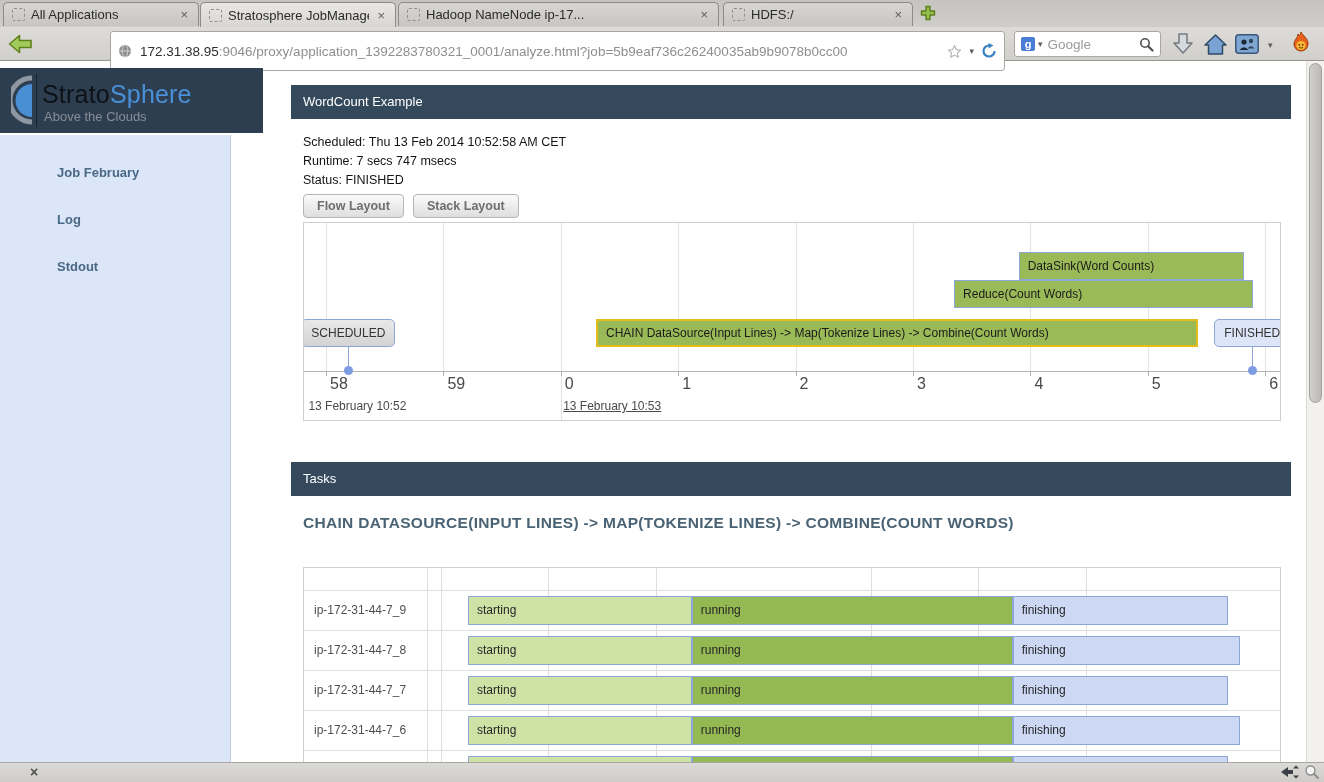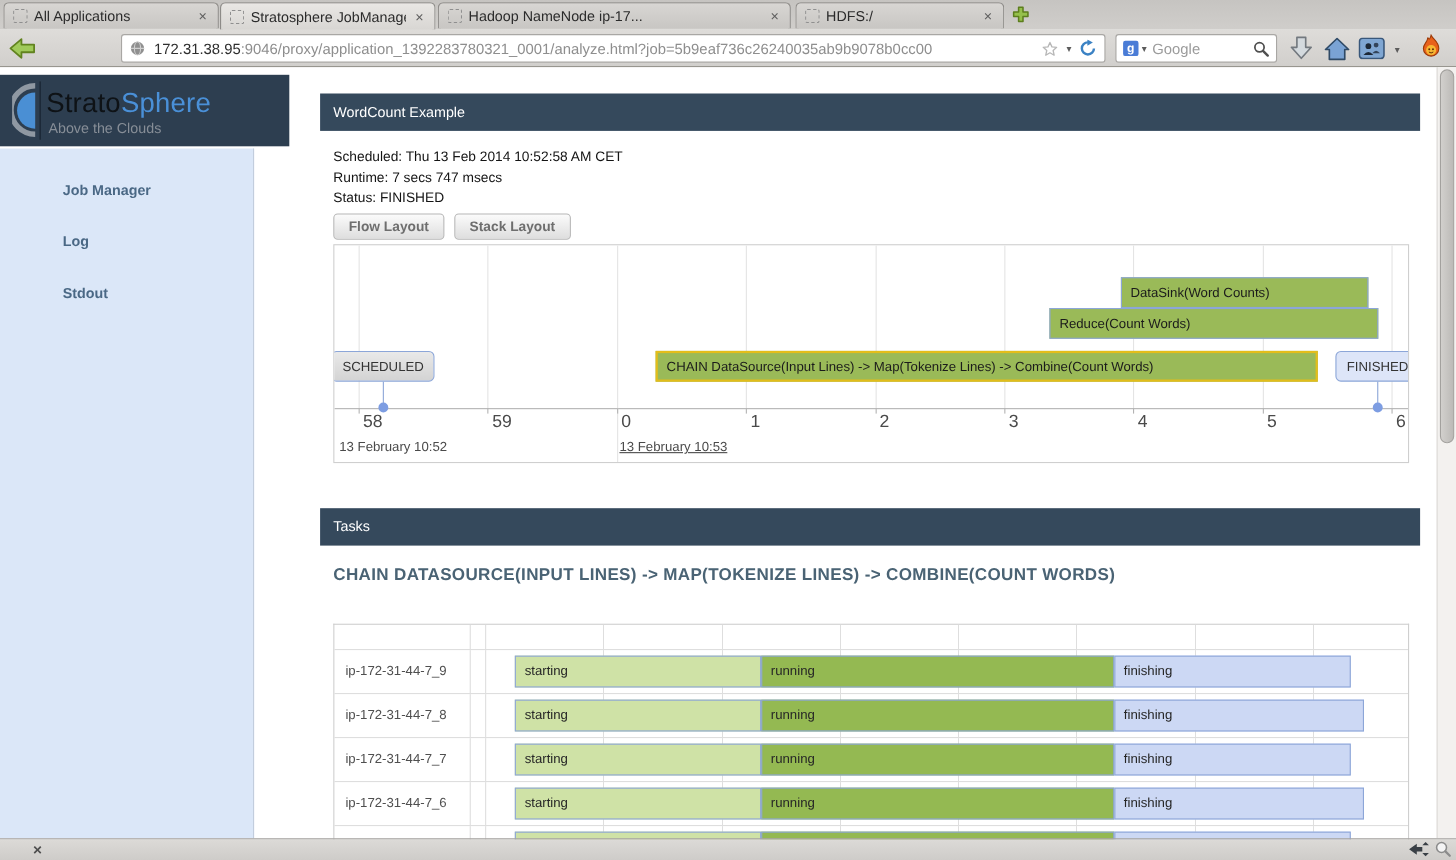--- a/index.html
+++ b/index.html
@@ -14,21 +14,21 @@
        background:linear-gradient(#d8d6d3,#c8c6c3);display:flex;align-items:center;padding:0 8px;}
   .tab.active{background:linear-gradient(#e9e7e4,#d8d6d3);z-index:2;height:25px;}
   .fav{width:11px;height:11px;border:1px dashed #8f8f8f;border-radius:2px;flex:0 0 auto;}
   .tab-label{font-size:13px;color:#2b2b2b;white-space:nowrap;overflow:hidden;flex:1;margin:0 6px;}
   .tab-close{font-size:13px;color:#5e5e5e;padding:0 2px;flex:0 0 auto;}
   .newtab{position:absolute;left:919px;top:4px;width:20px;height:20px;}
 
   .navbar{position:absolute;top:27px;left:0;width:100%;height:34px;box-sizing:border-box;
           background:linear-gradient(#dedcd9,#d1cfcc);border-bottom:1px solid #98968f;}
   .backbtn{position:absolute;left:7px;top:4px;width:26px;height:26px;}
-  .urlbar{position:absolute;left:110px;top:4px;width:895px;height:26px;box-sizing:border-box;
+  .urlbar{position:absolute;left:110px;top:4px;width:895px;height:40px;box-sizing:border-box;
           background:#fff;border:1px solid #a9a7a4;border-radius:3px;display:flex;align-items:center;}
   .url-globe{margin-left:7px;flex:0 0 auto;display:flex;}
   .url-text{font-size:13.5px;margin-left:8px;flex:1;white-space:nowrap;overflow:hidden;}
   .url-host{color:#2e2e2e;}
   .url-rest{color:#8e8e8e;}
   .urlbar .tailicon{flex:0 0 auto;margin-right:7px;display:flex;align-items:center;}
   .caret{font-size:9px;color:#5c5c5c;}
   .searchbox{position:absolute;left:1014px;top:4px;width:147px;height:26px;box-sizing:border-box;
           background:#fff;border:1px solid #a9a7a4;border-radius:3px;display:flex;align-items:center;}
   .gfav{width:14px;height:14px;margin-left:6px;background:#4a7cd6;border-radius:2px;color:#fff;
@@ -210,21 +210,21 @@
   <div class="logo-box">
     <svg width="24" height="50" viewBox="0 0 24 50" style="position:absolute;left:11px;top:7px">
       <path d="M21 3 A 21 21 0 0 0 21 47" stroke="#8f98a2" stroke-width="5" fill="none"></path>
       <path d="M21 9 A 16.5 16.5 0 0 0 21 42 Z" fill="#4a8fd4"></path>
     </svg>
     <span class="logo-divider"></span>
     <span class="logo-title"><span class="lt-black">Strato</span><span class="lt-blue">Sphere</span></span>
     <span class="logo-tag">Above the Clouds</span>
   </div>
   <div class="sidebar">
-      <div class="side-item" style="top: 30px;">Job Manager</div>
+      <div class="side-item" style="top: 30px;">Job February</div>
       <div class="side-item" style="top: 77px;">Log</div>
       <div class="side-item" style="top: 124px;">Stdout</div>
     </div>
 
   <div class="panel-head" style="top:85px">WordCount Example</div>
   <div class="meta" style="top:135px">Scheduled: Thu 13 Feb 2014 10:52:58 AM CET</div>
   <div class="meta" style="top:154px">Runtime: 7 secs 747 msecs</div>
   <div class="meta" style="top:173px">Status: FINISHED</div>
   <div class="layoutbtns">
       <div class="lbtn">Flow Layout</div>

